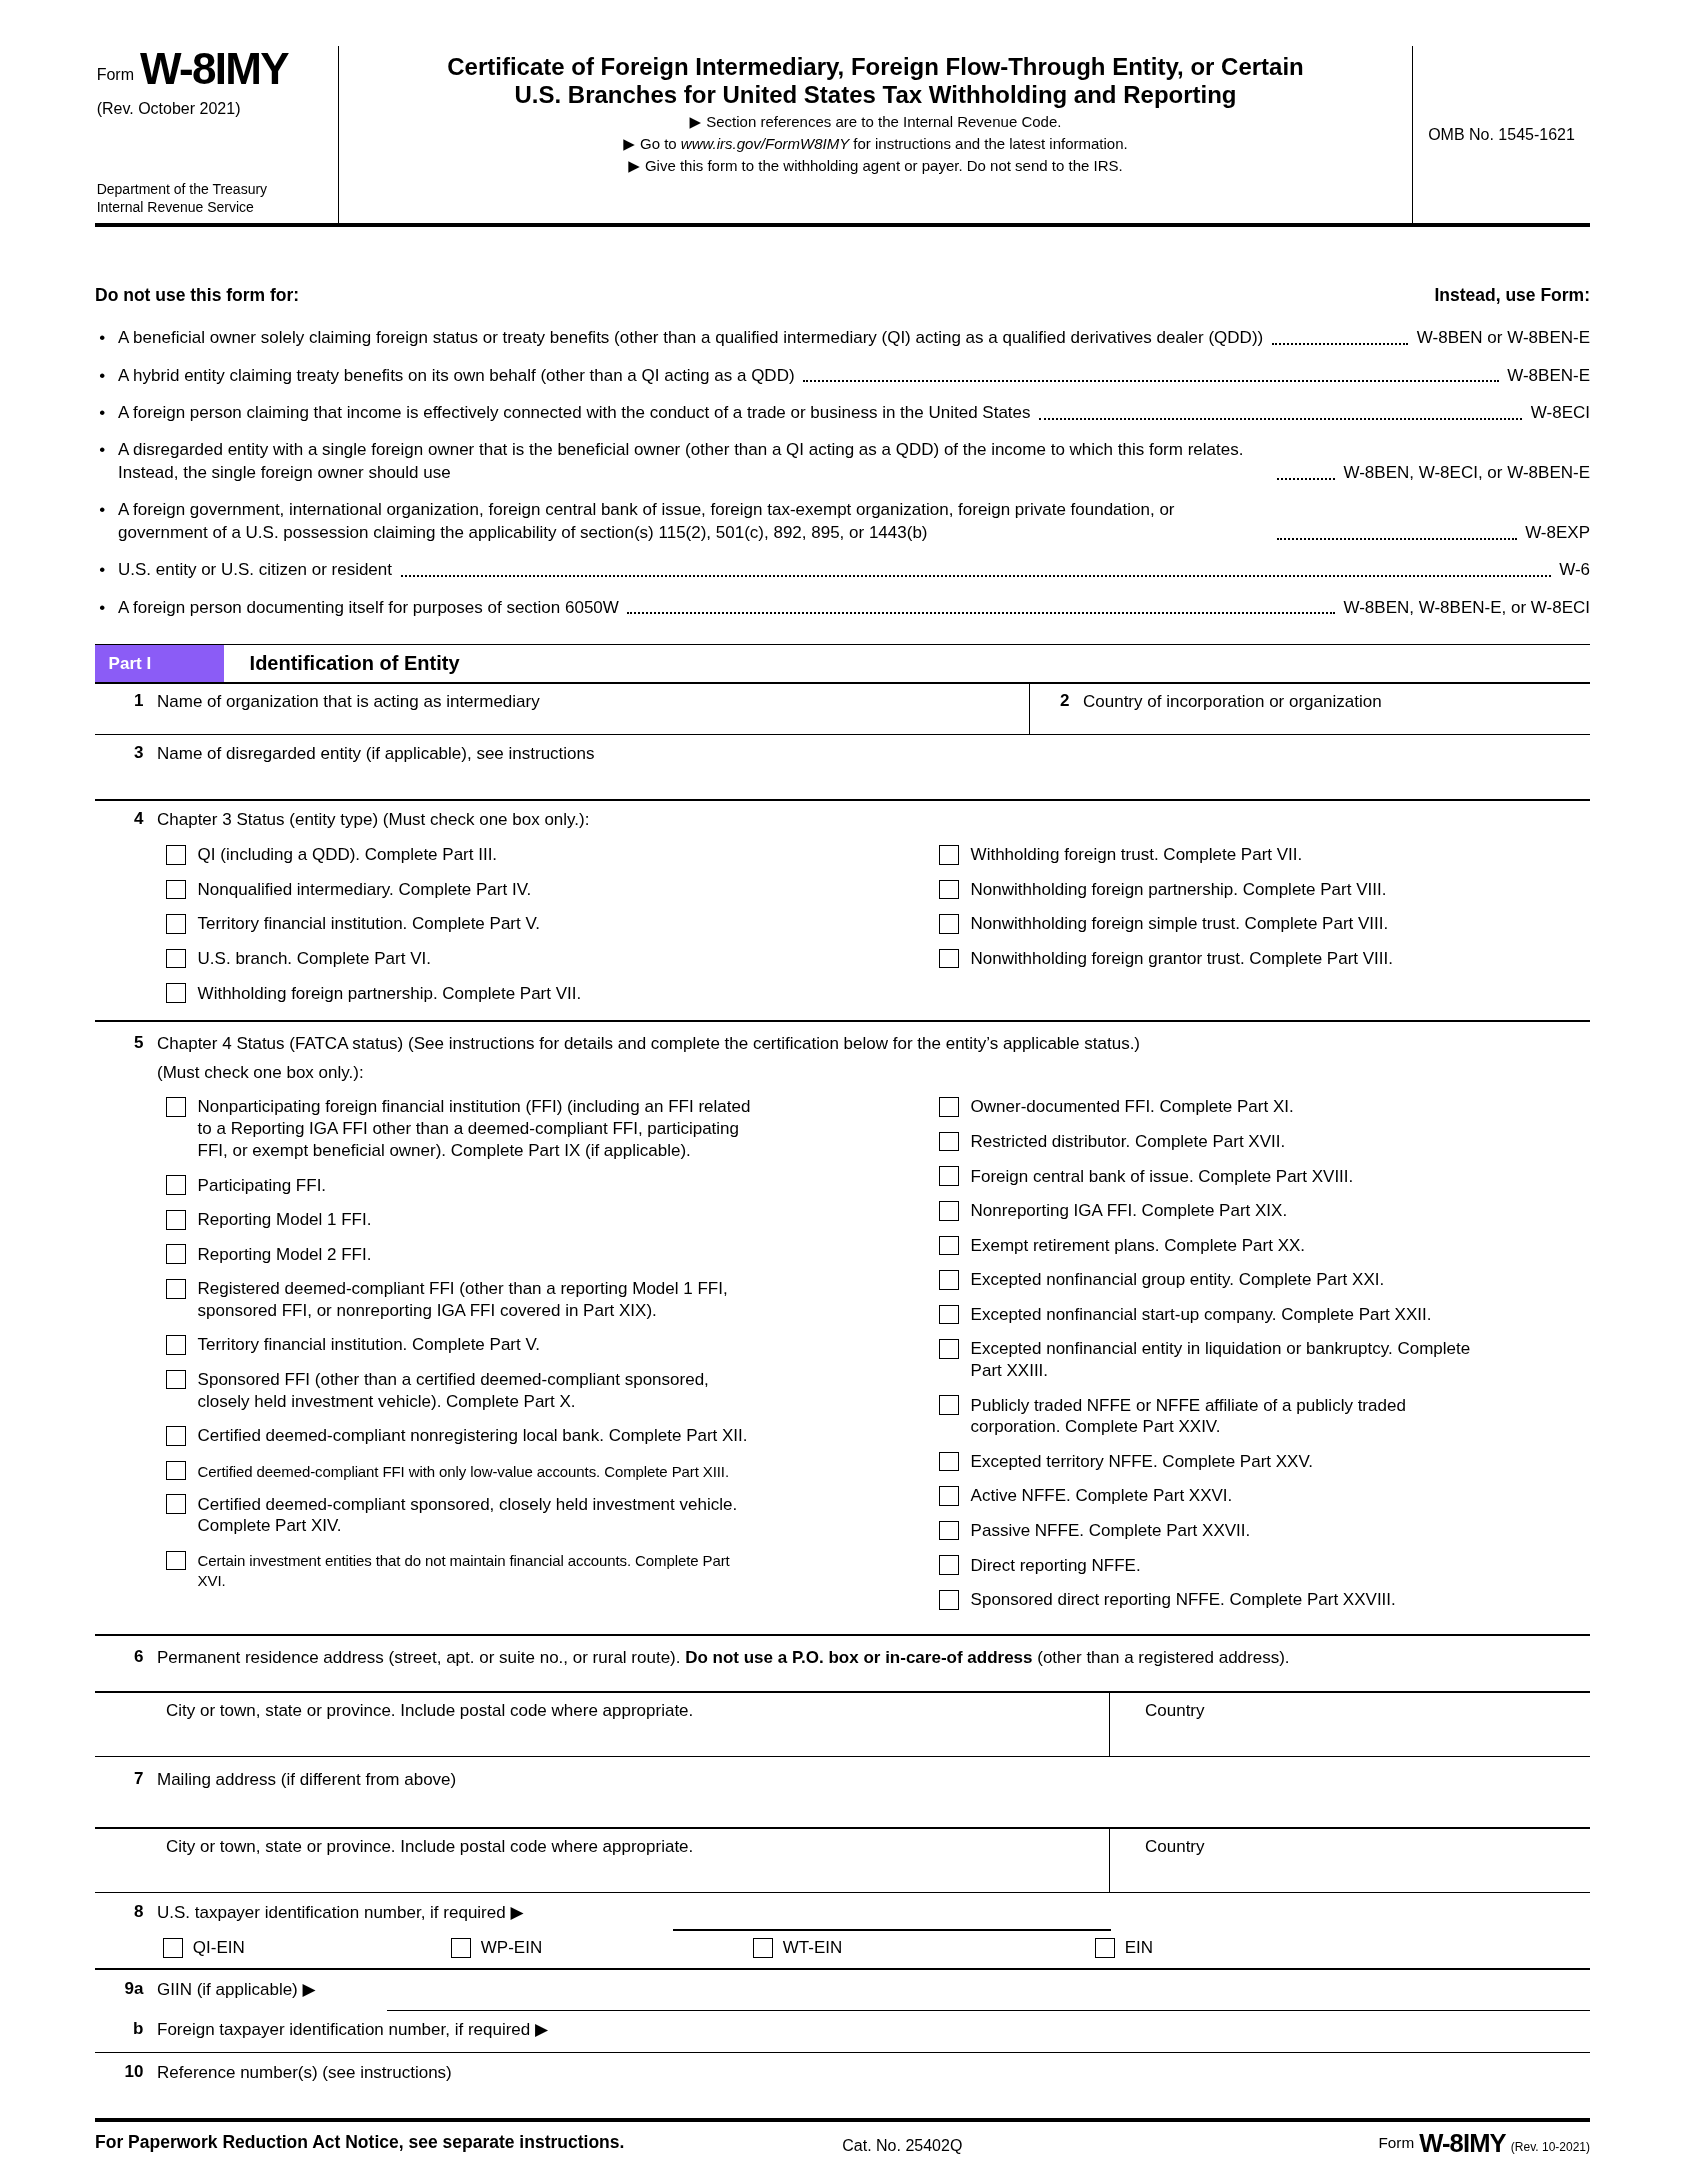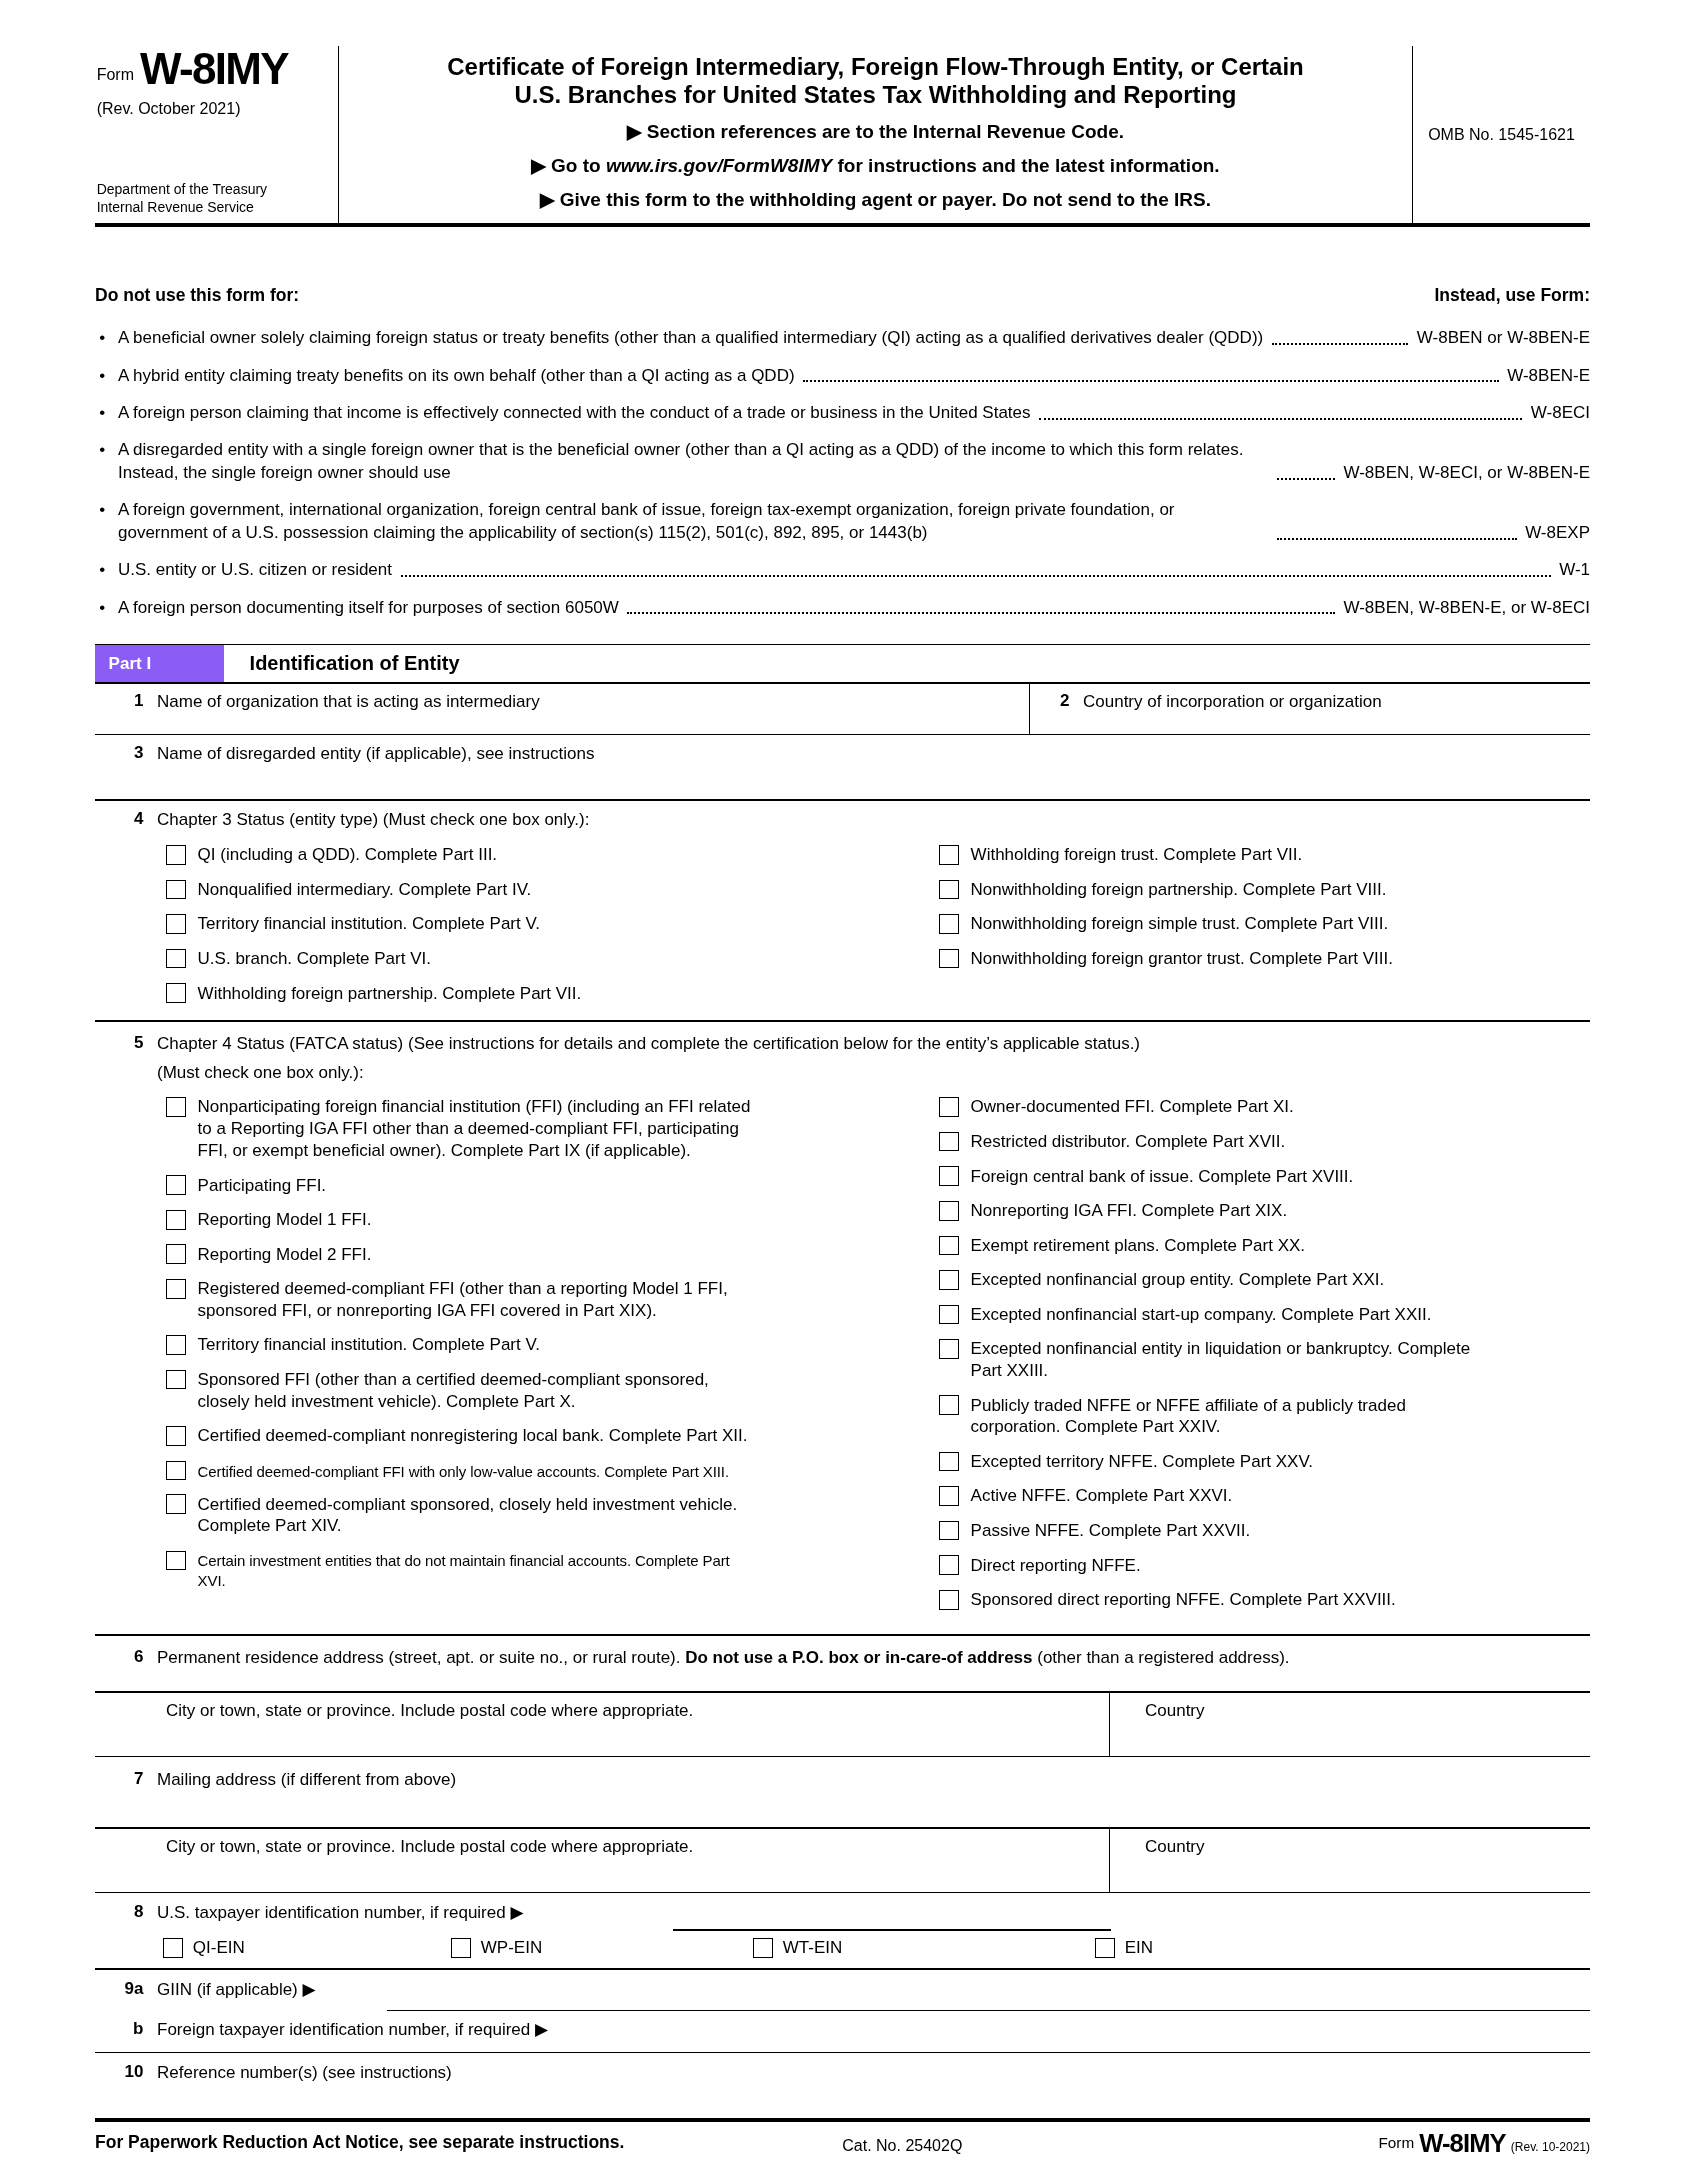--- a/index.html
+++ b/index.html
@@ -13,21 +13,21 @@
   
   .hdr { display:flex; border-bottom:4.3px solid #000; min-height: 181px; }
   .hdr-left { width:244px; border-right:1.7px solid #000; padding:1.7px 8.5px 6.8px 1.7px; display:flex; flex-direction:column; }
   .hdr-form-line { display:flex; align-items:flex-end; gap:6px; }
   .hdr-form-word { font-size:16px; padding-bottom:5.1px; }
   .hdr-form-num { font-size:44px; font-weight:bold; letter-spacing:-1.7px; line-height:0.95; }
   .hdr-rev { font-size:16px; margin-top:10.2px; }
   .hdr-agency { font-size:14px; margin-top:auto; line-height:1.3; }
   .hdr-center { flex:1; border-right:1.7px solid #000; text-align:center; padding:6.8px 15.3px 8.5px; display:flex; flex-direction:column; }
   .hdr-title { font-size:24px; font-weight:bold; line-height:1.18; }
-  .hdr-instr { font-size:19px; font-weight:bold; margin-top:11px; }
+  .hdr-instr { font-size:15px; font-weight:normal; margin-top:4px; }
   .arr { margin-right:5.1px; }
   .url { font-style:italic; }
   .hdr-right { width:177px; display:flex; align-items:center; justify-content:center; font-size:16px; white-space:nowrap; }
   
   .dnu-head { display:flex; justify-content:space-between; font-weight:bold; font-size:17.5px; padding:10.2px 0 0;margin-top:48px; }
   .dnu-list { padding:6.8px 0 10.2px; }
   .dnu-item { display:flex; margin:14.5px 0; font-size:17px; line-height:1.34; }
   .dnu-bullet { width:23px; padding-left:4.3px; flex:none; }
   .dnu-body { flex:1; display:flex; align-items:flex-end; }
   .dnu-text { max-width:1150px; }
@@ -166,21 +166,21 @@
           <span class="dnu-text">A foreign government, international organization, foreign central bank of issue, foreign tax-exempt organization, foreign private foundation, or government of a U.S. possession claiming the applicability of section(s) 115(2), 501(c), 892, 895, or 1443(b)</span>
           <span class="leader"></span>
           <span class="dnu-form">W-8EXP</span>
         </div>
     </div>
     <div class="dnu-item">
       <span class="dnu-bullet">•</span>
       <div class="dnu-body">
           <span class="dnu-text">U.S. entity or U.S. citizen or resident</span>
           <span class="leader"></span>
-          <span class="dnu-form">W-1</span>
+          <span class="dnu-form">W-6</span>
         </div>
     </div>
     <div class="dnu-item">
       <span class="dnu-bullet">•</span>
       <div class="dnu-body">
           <span class="dnu-text">A foreign person documenting itself for purposes of section 6050W</span>
           <span class="leader"></span>
           <span class="dnu-form">W-8BEN, W-8BEN-E, or W-8ECI</span>
         </div>
     </div>

